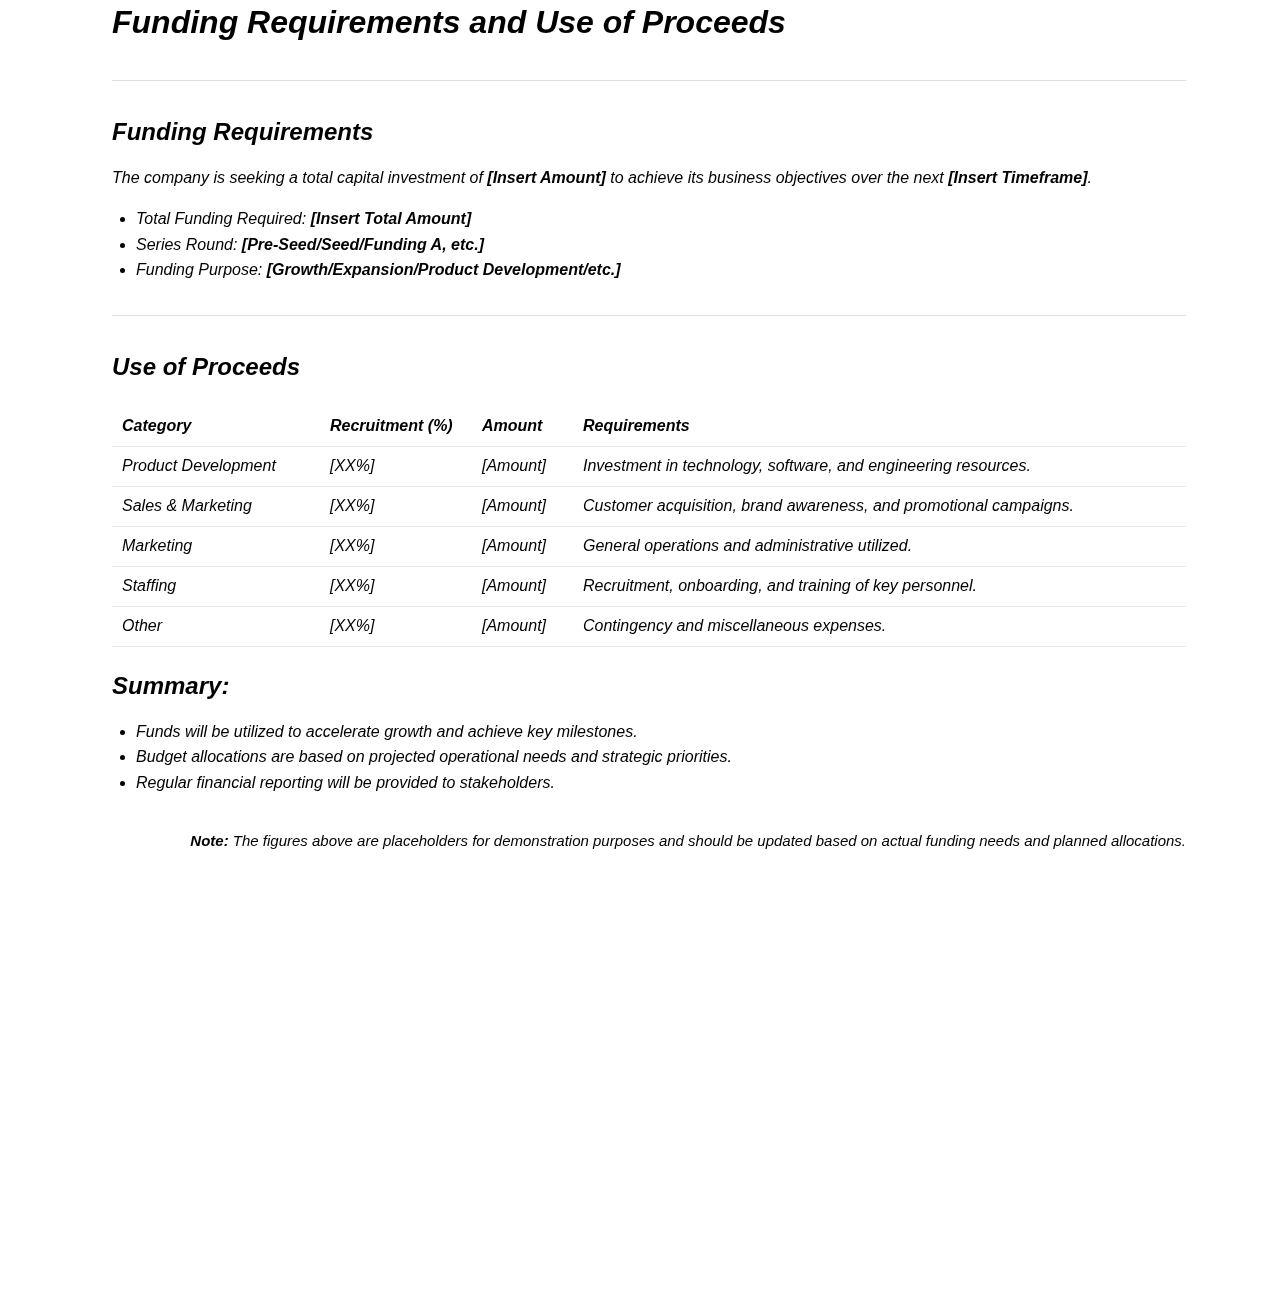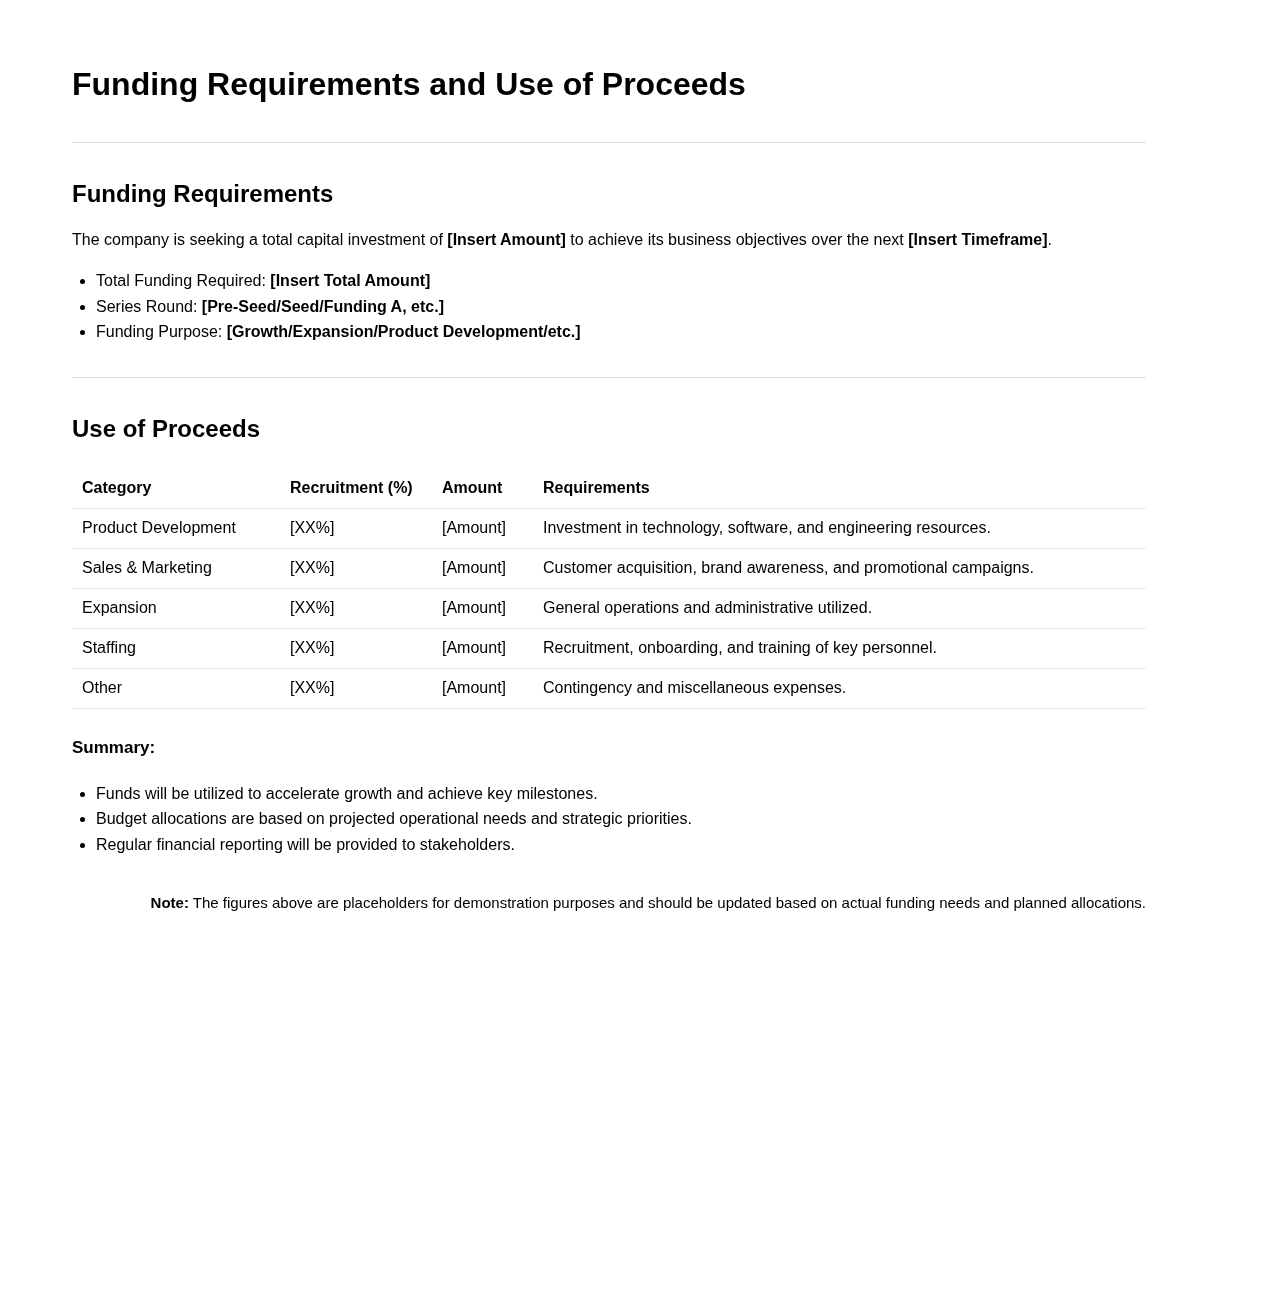--- a/index.html
+++ b/index.html
@@ -11,23 +11,23 @@
       width: 1278px;
       height: 1300px;
       font-family: "Liberation Sans", sans-serif;
       color: #000000;
       font-size: 16px;
       line-height: 1.6;
       box-sizing: border-box;
     }
     .page {
       position: relative;
-      margin-left: 72px;
+      margin-left: 112px;
       width: 1074px;
-      padding-top: 62px;
+      font-style: italic;
     }
     h1 {
       font-size: 32px;
       font-weight: bold;
       margin: 0;
       line-height: 44px;
       height: 44px;
     }
     hr {
       border: none;
@@ -68,21 +68,21 @@
       height: 39px;
       border-bottom: 1px solid #e8e8e8;
       vertical-align: middle;
       font-size: 16px;
     }
     th { font-weight: bold; }
     .col-cat { width: 188px; }
     .col-alloc { width: 132px; }
     .col-amt { width: 81px; }
     h3 {
-      font-size: 17px;
+      font-size: 24px;
       font-weight: bold;
       margin: 0;
       margin-top: 26px;
       line-height: 26px;
     }
     .list-summary { margin-top: 20px; }
     .note {
       margin: 0;
       margin-top: 35px;
       font-size: 15px;
@@ -127,21 +127,21 @@
           <td>[Amount]</td>
           <td>Investment in technology, software, and engineering resources.</td>
         </tr>
         <tr>
           <td>Sales &amp; Marketing</td>
           <td>[XX%]</td>
           <td>[Amount]</td>
           <td>Customer acquisition, brand awareness, and promotional campaigns.</td>
         </tr>
         <tr>
-          <td>Expansion</td>
+          <td>Marketing</td>
           <td>[XX%]</td>
           <td>[Amount]</td>
           <td>General operations and administrative utilized.</td>
         </tr>
         <tr>
           <td>Staffing</td>
           <td>[XX%]</td>
           <td>[Amount]</td>
           <td>Recruitment, onboarding, and training of key personnel.</td>
         </tr>

